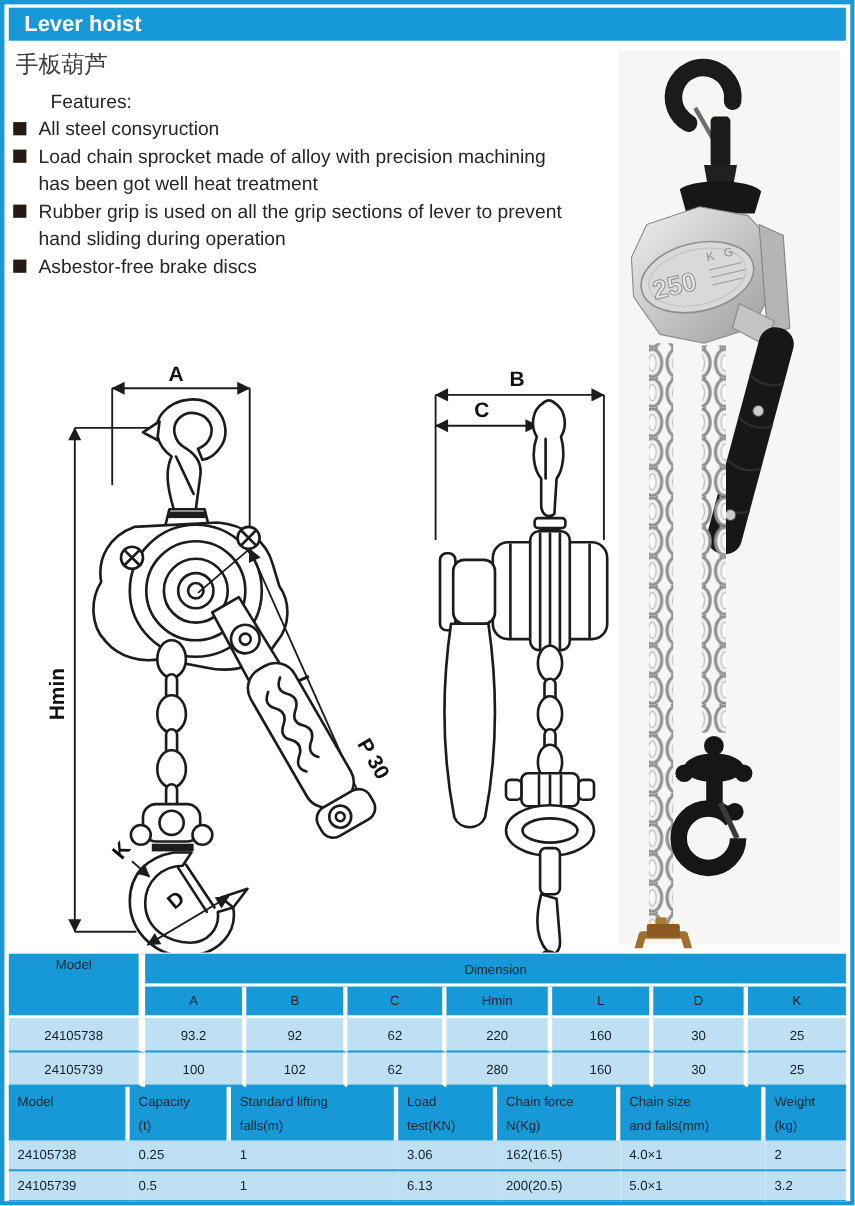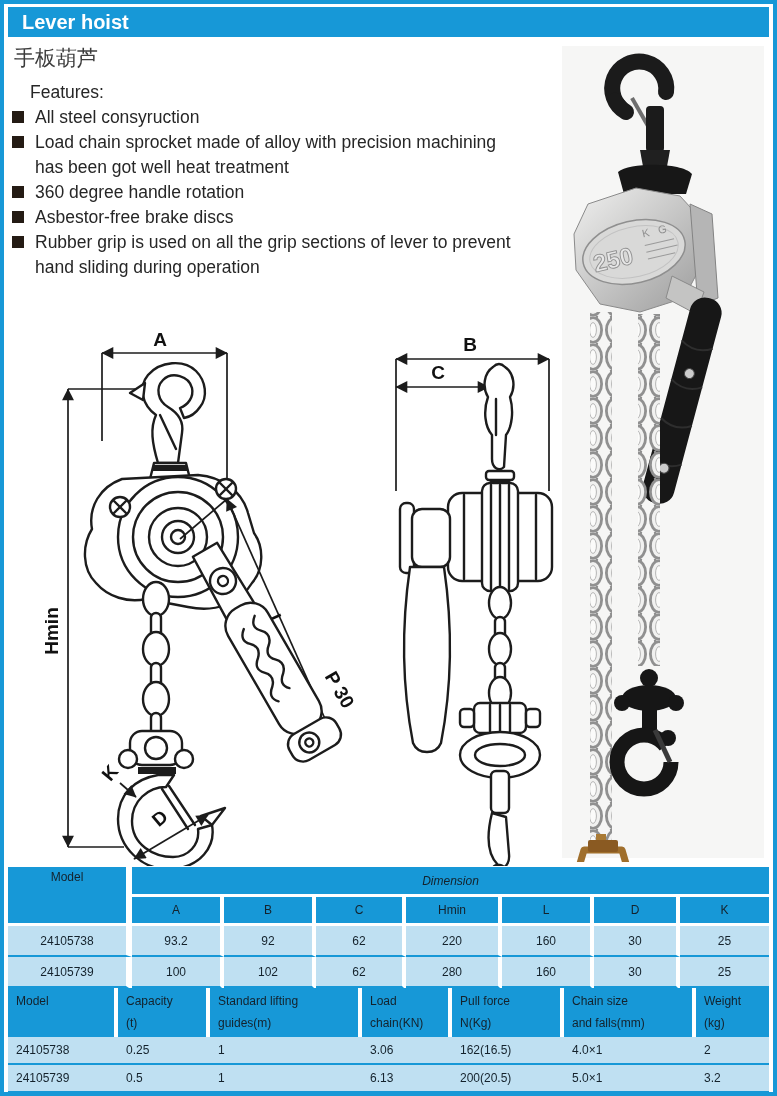--- a/index.html
+++ b/index.html
@@ -8,37 +8,37 @@
     border:4px solid #1798d7; background:#fff; overflow:hidden;
     font-family:"Liberation Sans", sans-serif; color:#222;
   }
   .header-bar{
     position:absolute; left:4px; top:3px; width:747px; height:30px;
     background:#1798d7; color:#fff; font-size:20px; font-weight:bold;
     line-height:30px; padding-left:14px;
   }
   .cn-title{position:absolute; left:10px; top:40px; font-size:21px; color:#3c3c3c;}
   .features{position:absolute; left:8px; top:76px; width:515px; font-size:17.5px; line-height:25px; color:#262626;}
-  .features .flabel{margin-left:18px;}
+  .features .flabel{margin-left:34px;}
   .features ul{list-style:none; margin:0; padding:0;}
   .features li{display:flex; gap:11px;}
   .features .sq{flex:0 0 12px; width:12px; height:12px; background:#241b14; margin-top:6px;}
   .features .ftx{flex:1;}
   svg text.dlab{font-family:"Liberation Sans",sans-serif; font-size:19px; font-weight:bold; fill:#111; text-anchor:middle;}
   .ln{fill:#fff; stroke:#1c1c1c; stroke-width:2.4; stroke-linejoin:round;}
   .lnn{fill:none; stroke:#1c1c1c; stroke-width:2.4; stroke-linejoin:round; stroke-linecap:round;}
   .dim{fill:none; stroke:#1c1c1c; stroke-width:1.7;}
   .drawings{position:absolute; left:8px; top:327px;}
   .photo{position:absolute; left:556px; top:42px;}
   table{position:absolute; border-collapse:separate; border-spacing:0; table-layout:fixed; font-size:12px; color:#14222c;}
   th,td{font-weight:normal; padding:0; overflow:hidden; white-space:nowrap;}
   .dim-table{left:4px; top:863px; width:761px;}
   .dim-table th{background:#1798d7; border-right:4px solid #fff; height:26px; text-align:center;}
   .dim-table th.model{border-right:6px solid #fff; border-bottom:3px solid #fff; vertical-align:top; padding-top:3px;}
-  .dim-table th.group{border-bottom:3px solid #fff; height:27px;font-style:italic;}
+  .dim-table th.group{border-bottom:3px solid #fff; height:27px;}
   .dim-table tr.sub th{border-bottom:3px solid #fff;}
   .dim-table td{background:#bfe0f2; text-align:center; border-right:4px solid #fff; height:29px;}
   .dim-table td.mcol{border-right:6px solid #fff;}
   .dim-table th:last-child,.dim-table td:last-child{border-right:0;}
   .dim-table tr.r1 td{border-bottom:2px solid #1798d7;}
   .dim-table tr.r2 td{border-bottom:4px solid #1798d7;}
   .spec-table{left:4px; top:984px; width:761px;}
   .spec-table th{background:#1798d7; text-align:left; padding:2px 0 3px 8px; border-right:4px solid #fff; vertical-align:top; height:44px; line-height:22px;}
   .spec-table td{background:#bfe0f2; text-align:left; padding-left:8px; height:26px;}
   .spec-table th:last-child,.spec-table td:last-child{border-right:0;}
@@ -59,29 +59,25 @@
       <li>
           <span class="sq"></span>
           <span class="ftx">All steel consyruction</span>
         </li>
       <li>
           <span class="sq"></span>
           <span class="ftx">Load chain sprocket made of alloy with precision machining has been got well heat treatment</span>
         </li>
       <li>
           <span class="sq"></span>
-          <span class="ftx">360 degree handle rotation</span>
+          <span class="ftx">Rubber grip is used on all the grip sections of lever to prevent hand sliding during operation</span>
         </li>
       <li>
           <span class="sq"></span>
           <span class="ftx">Asbestor-free brake discs</span>
-        </li>
-      <li>
-          <span class="sq"></span>
-          <span class="ftx">Rubber grip is used on all the grip sections of lever to prevent hand sliding during operation</span>
         </li>
     </ul>
   </div>
 
   <svg class="drawings" width="552" height="535" viewBox="0 0 552 535">
     <defs>
       <marker id="ar" viewBox="0 0 10 10" refX="9.5" refY="5" markerWidth="9" markerHeight="7" orient="auto-start-reverse">
         <path d="M0,0 L10,5 L0,10 z" fill="#1c1c1c"></path>
       </marker>
     </defs>
@@ -347,28 +343,28 @@
       <th>
             <div>Model</div>
             <div></div>
           </th>
       <th>
             <div>Capacity</div>
             <div>(t)</div>
           </th>
       <th>
             <div>Standard lifting</div>
-            <div>guides(m)</div>
+            <div>falls(m)</div>
           </th>
       <th>
             <div>Load</div>
-            <div>chain(KN)</div>
-          </th>
-      <th>
-            <div>Pull force</div>
+            <div>test(KN)</div>
+          </th>
+      <th>
+            <div>Chain force</div>
             <div>N(Kg)</div>
           </th>
       <th>
             <div>Chain size</div>
             <div>and falls(mm)</div>
           </th>
       <th>
             <div>Weight</div>
             <div>(kg)</div>
           </th>

